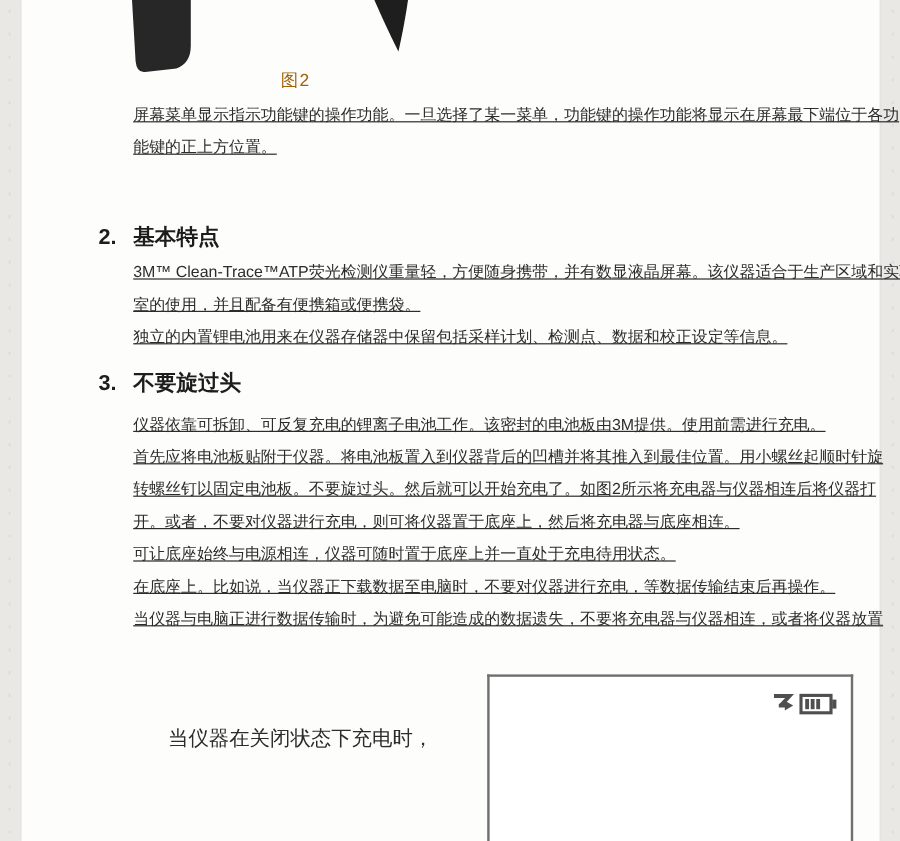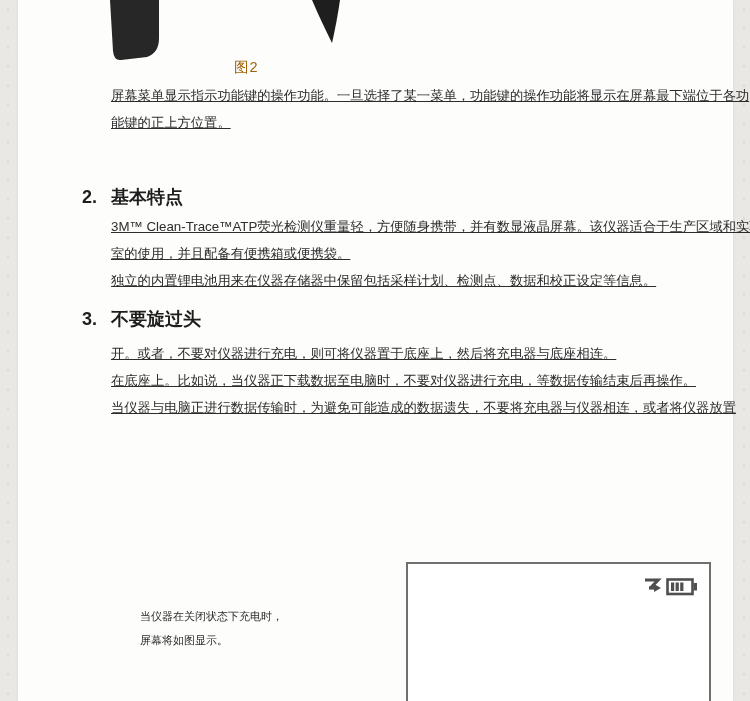--- a/index.html
+++ b/index.html
@@ -24,21 +24,21 @@
   .caption{
     position:absolute;left:216px;top:58px;
     font-size:14.5px;color:#a16207;letter-spacing:1px;white-space:nowrap;
   }
   .tblock{position:absolute;color:#2c2c2c;}
   .tblock .tline{white-space:nowrap;}
   .body-text{font-size:13.3px;line-height:27px;text-decoration:underline;}
   .intro{left:93px;top:82px;}
   .s2{left:93px;top:213px;}
   .s3{left:93px;top:340px;}
-  .note{left:122px;top:604px;font-size:11px;line-height:24px;}
+  .note{left:122px;top:604px;font-size:17px;line-height:24px;}
   .heading{
     position:absolute;left:64px;display:flex;align-items:baseline;
     font-size:18px;font-weight:bold;color:#1d1d1d;white-space:nowrap;
   }
   .heading .hnum{width:29px;}
   .h2pos{top:185px;}
   .h3pos{top:307px;}
   .screenbox{
     position:absolute;left:388px;top:562px;width:301px;height:141px;
     background:#ffffff;
@@ -74,28 +74,31 @@
         <div class="tline">室的使用，并且配备有便携箱或便携袋。</div>
         <div class="tline">独立的内置锂电池用来在仪器存储器中保留包括采样计划、检测点、数据和校正设定等信息。</div>
       </div>
 
     <div class="heading h3pos">
       <span class="hnum">3.</span>
       <span class="htitle">不要旋过头</span>
     </div>
 
     <div class="tblock body-text s3">
+        <div class="tline">仪器依靠可拆卸、可反复充电的锂离子电池工作。该密封的电池板由3M提供。使用前需进行充电。</div>
+        <div class="tline">首先应将电池板贴附于仪器。将电池板置入到仪器背后的凹槽并将其推入到最佳位置。用小螺丝起顺时针旋</div>
+        <div class="tline">转螺丝钉以固定电池板。不要旋过头。然后就可以开始充电了。如图2所示将充电器与仪器相连后将仪器打</div>
         <div class="tline">开。或者，不要对仪器进行充电，则可将仪器置于底座上，然后将充电器与底座相连。</div>
+        <div class="tline">可让底座始终与电源相连，仪器可随时置于底座上并一直处于充电待用状态。</div>
         <div class="tline">在底座上。比如说，当仪器正下载数据至电脑时，不要对仪器进行充电，等数据传输结束后再操作。</div>
         <div class="tline">当仪器与电脑正进行数据传输时，为避免可能造成的数据遗失，不要将充电器与仪器相连，或者将仪器放置</div>
       </div>
 
     <div class="tblock note">
         <div class="tline">当仪器在关闭状态下充电时，</div>
-        <div class="tline">屏幕将如图显示。</div>
       </div>
 
     <div class="screenbox">
       <svg class="batticon" viewBox="0 0 54 20">
         <g>
           <path d="M1,3 H14 L6.5,11" fill="none" stroke="#4f4f4f" stroke-width="3.2"></path>
           <path d="M5,11 H11" fill="none" stroke="#4f4f4f" stroke-width="3.2"></path>
           <polygon points="10,7 17,11 10,15" fill="#4f4f4f"></polygon>
         </g>
         <g transform="translate(22,0)">

